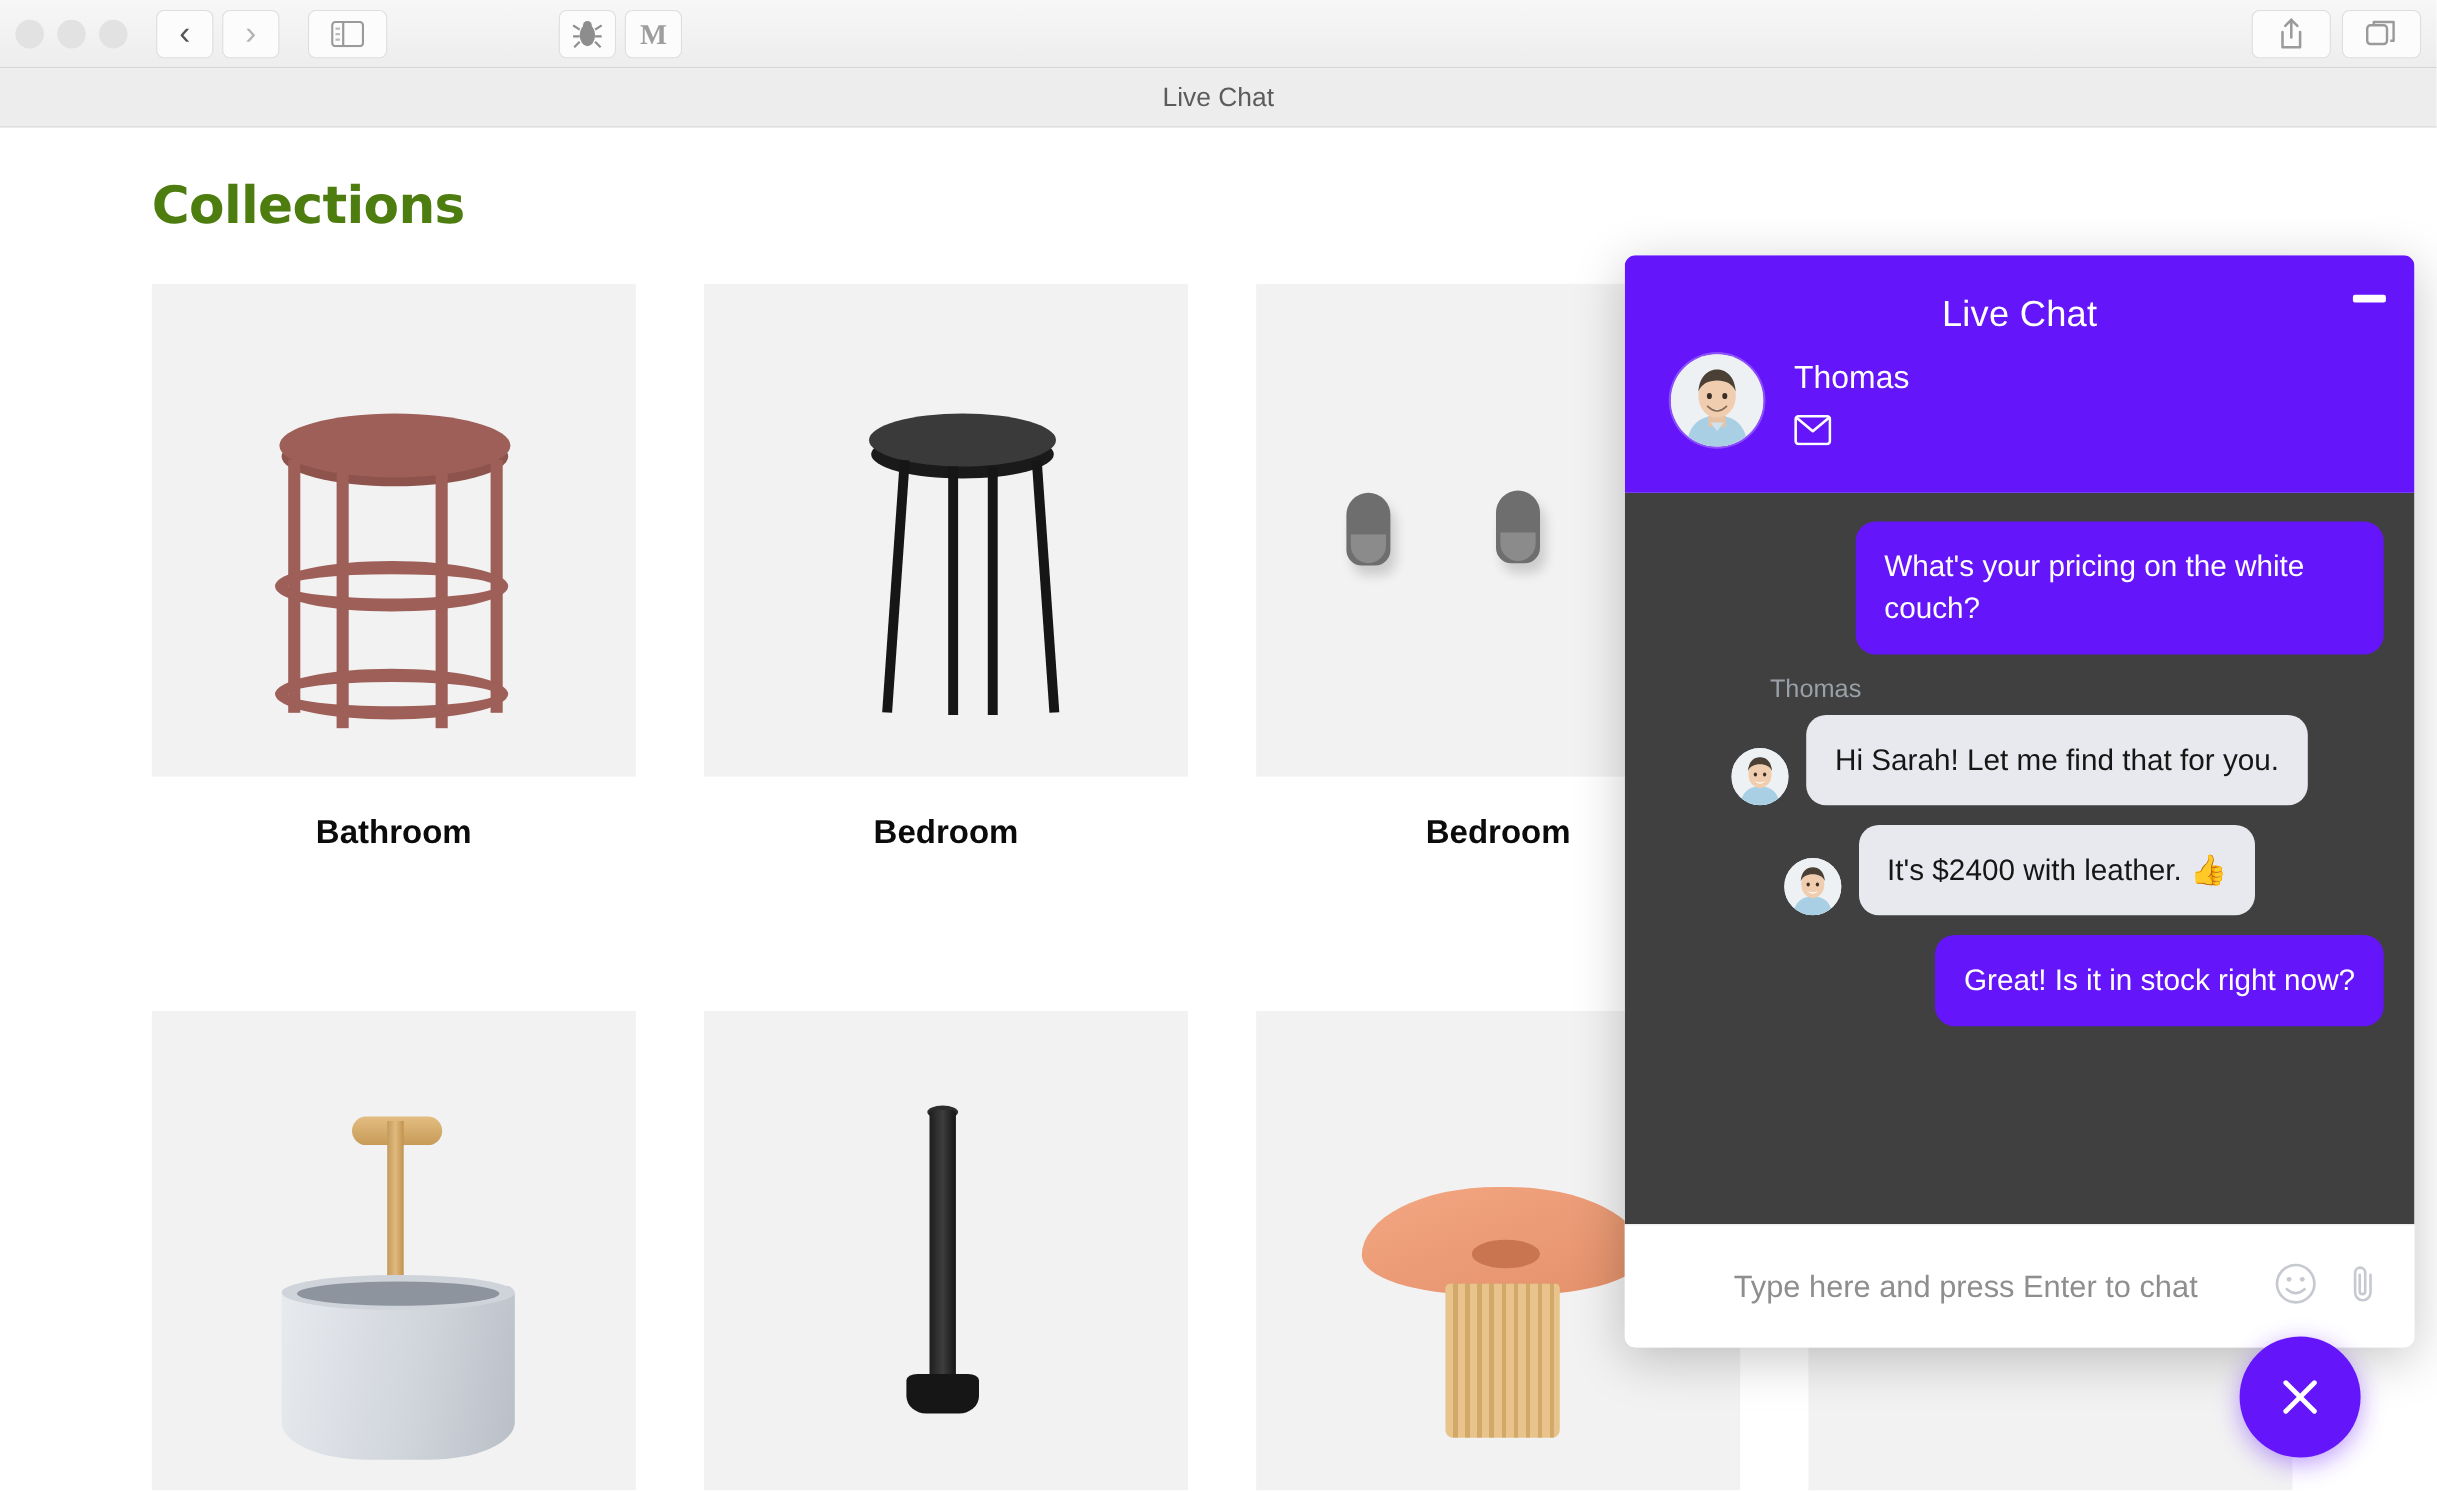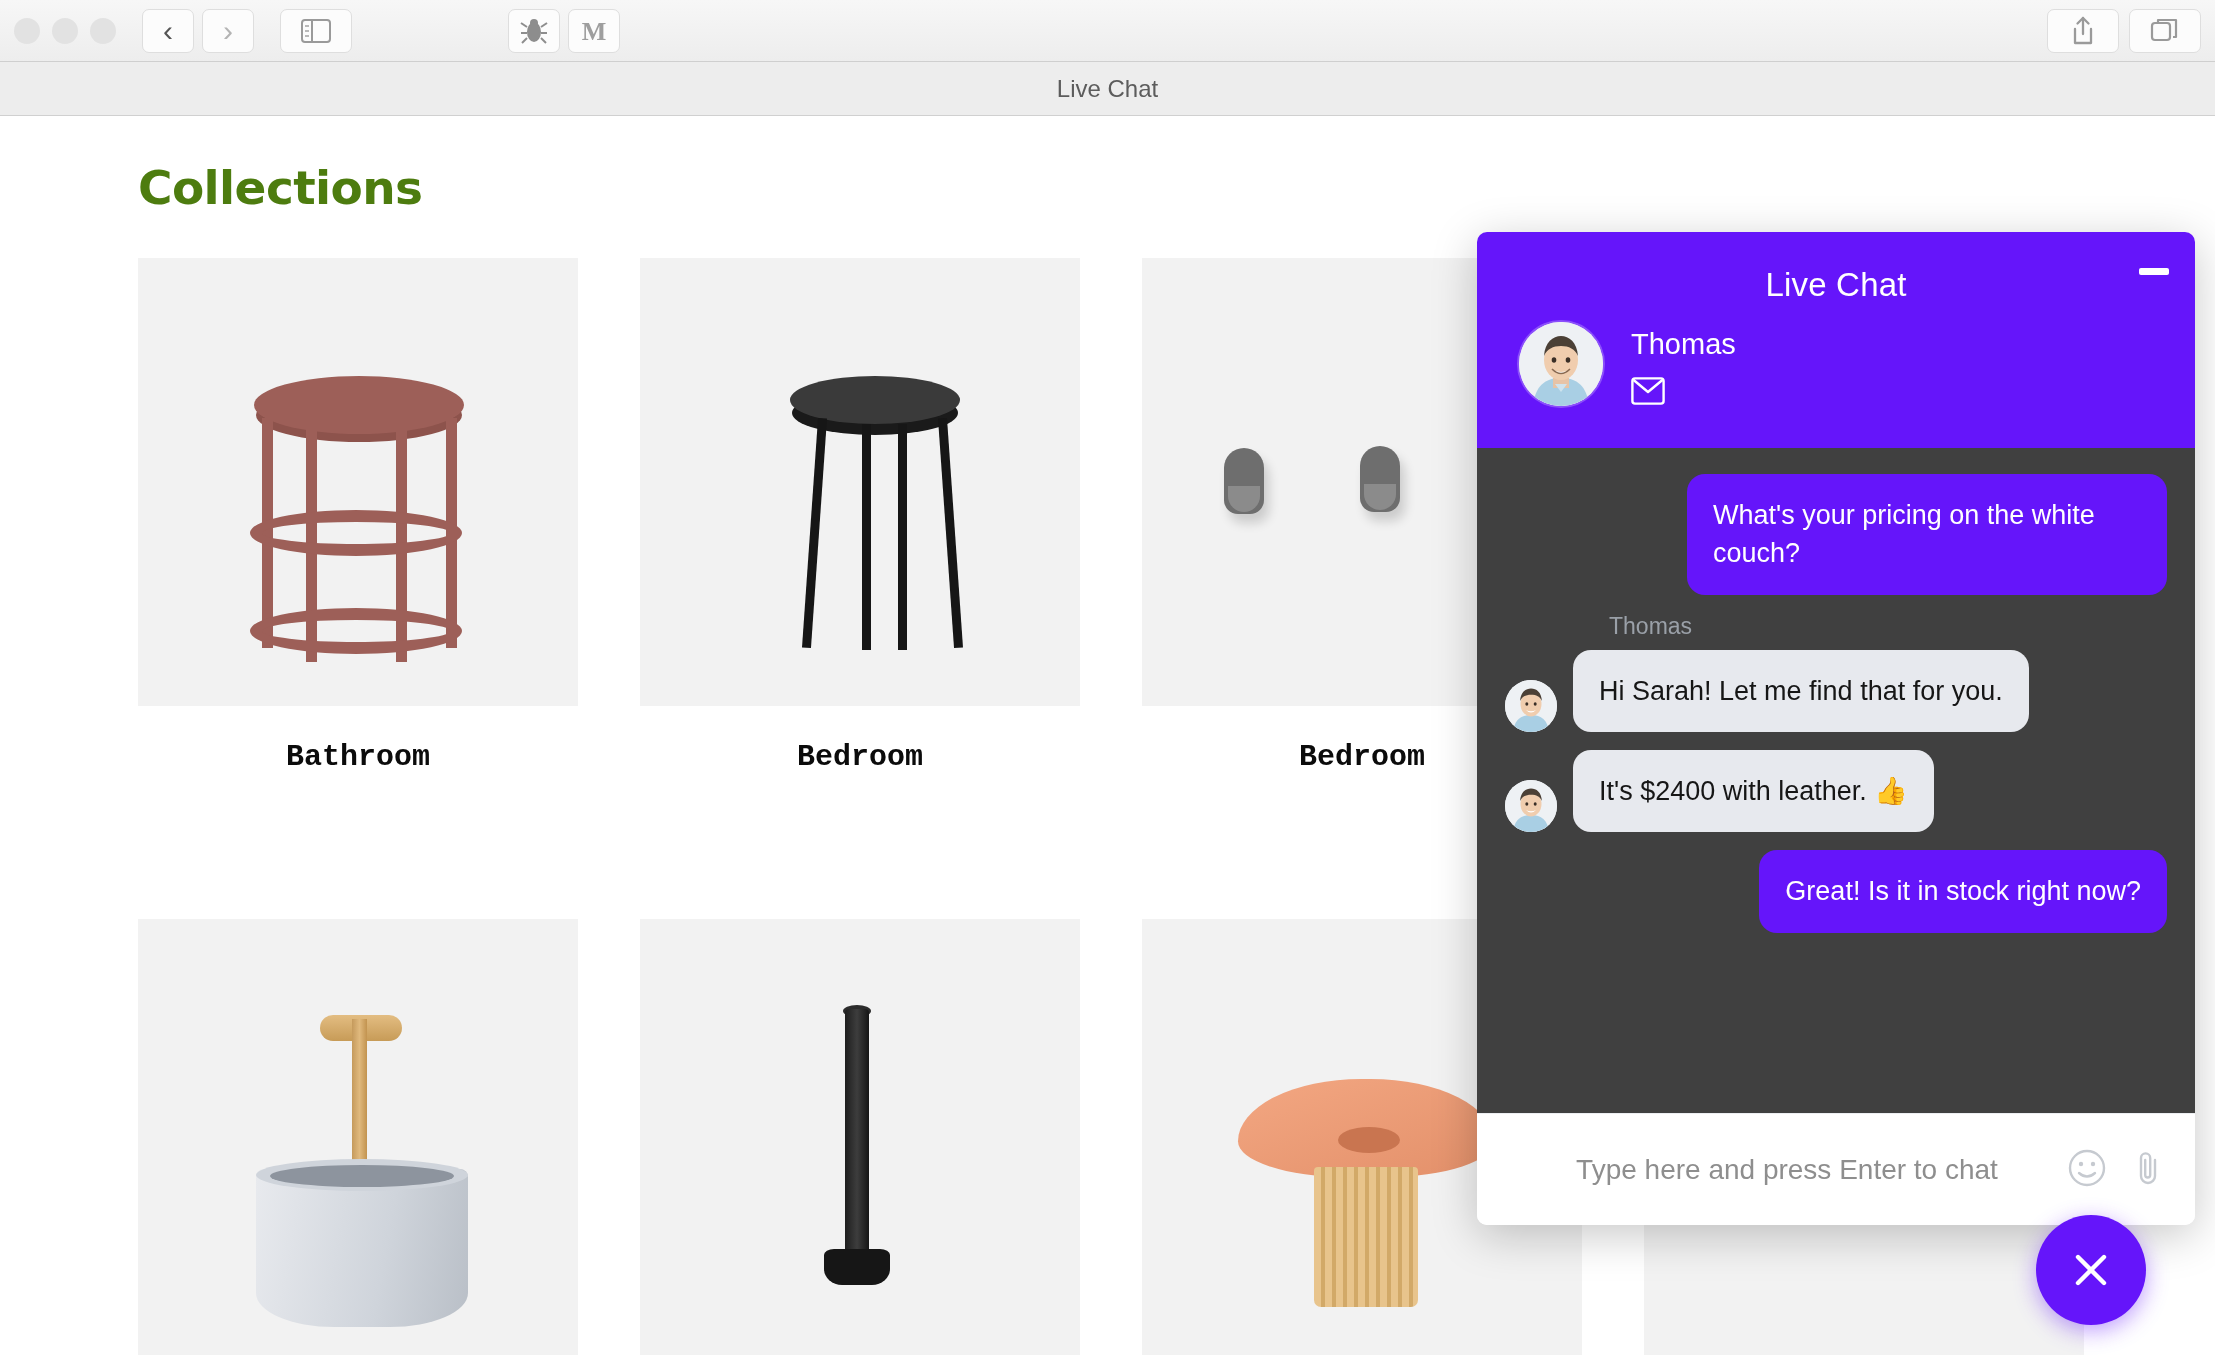--- a/index.html
+++ b/index.html
@@ -88,21 +88,21 @@
   .cell { width: 440px; }
   .thumb {
     width: 440px; height: 448px;
     background: #f2f2f2;
     position: relative; overflow: hidden;
   }
   .thumb.tall { height: 436px; }
   .caption {
     margin-top: 34px; text-align: center;
     font-size: 30px; font-weight: 700; color: #0b0b0b;
-    font-family: Liberation Mono, monospace;
+    font-family: Liberation Sans, sans-serif;
   }
 
   
   .art { position: absolute; inset: 0; }
 
   
   .stool-top { position:absolute; left:116px; top:118px; width:210px; height:58px;
     background:#9d5f58; border-radius:50%; box-shadow: 0 10px 0 -2px #8d534c; }
   .stool-leg { position:absolute; width:11px; background:#9d5f58; }
   .stool-ring { position:absolute; border:12px solid #9d5f58; border-radius:50%;
@@ -192,21 +192,21 @@
   .mail-icon { margin-top: 16px; }
 
   .chat-body {
     flex: 1 1 auto;
     background: #404040;
     padding: 26px 28px 0 28px;
     overflow: hidden;
   }
   .msg-row { display: flex; margin-bottom: 18px; align-items: flex-end; }
   .msg-row.out { justify-content: flex-end; }
-  .msg-row.in { justify-content: flex-start; }
+  .msg-row.in { justify-content: center; }
   .bubble {
     max-width: 480px;
     padding: 22px 26px;
     border-radius: 18px;
     font-size: 27px; line-height: 1.42;
   }
   .bubble.out { background: #6515fa; color: #ffffff; }
   .bubble.in { background: #e7e9ee; color: #161616; }
   .sender-label {
     font-size: 23px; color: #9aa0a8; margin: 4px 0 10px 104px;

